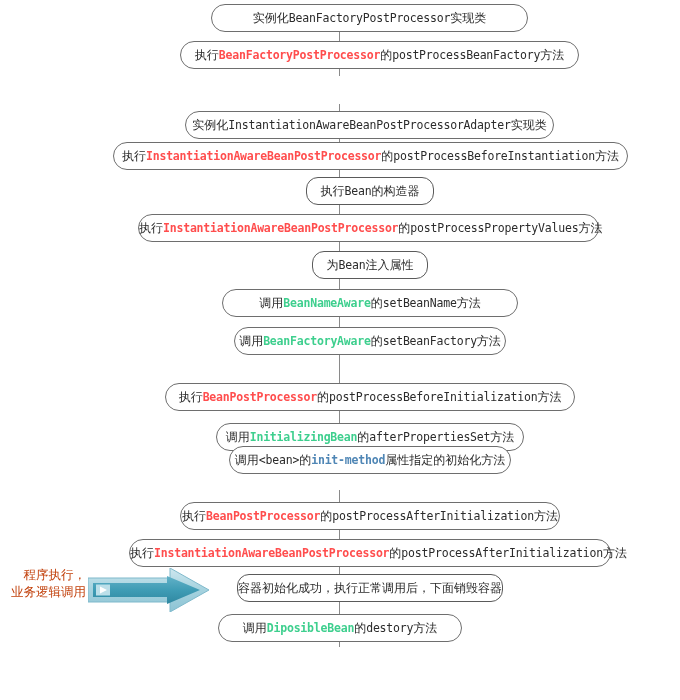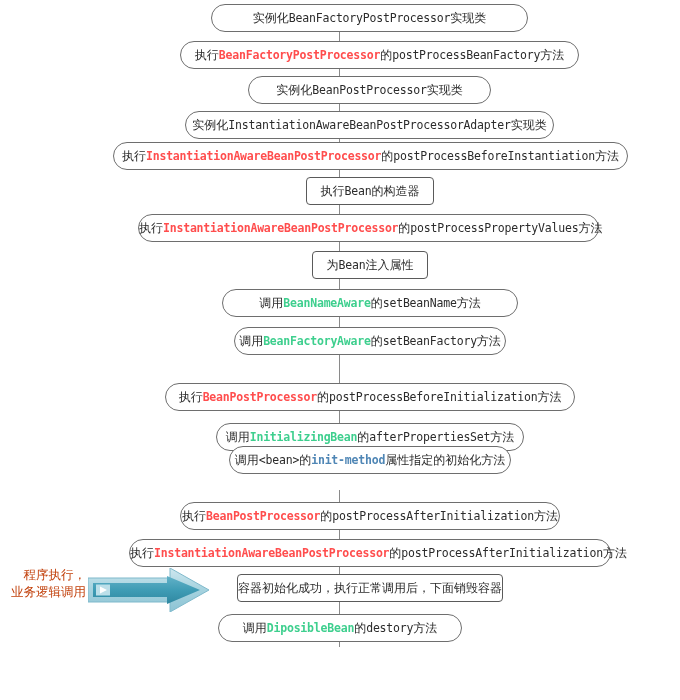--- a/index.html
+++ b/index.html
@@ -29,21 +29,21 @@
     line-height:26px;
     text-align:center;
     white-space:nowrap;
     background:#ffffff;
     border:1px solid #6e6e6e;
     color:#2b2b2b;
     font-size:12.5px;
     letter-spacing:0px;
   }
   .node.pill{ border-radius:14px; }
-  .node.rect{ border-radius:4px; border-color:#5a5a5a; }
+  .node.rect{ border-radius:12px; border-color:#5a5a5a; }
   .node .cn{
     font-family:"DejaVu Sans", sans-serif;
     font-size:12px;
   }
   .node .mono{
     font-family:"DejaVu Sans Mono","Liberation Mono",monospace;
     font-size:11.5px;
     letter-spacing:-0.2px;
   }
   .kw-red{ color:#ff4d4d; font-weight:bold; }
@@ -83,21 +83,20 @@
     <div class="spine" style="top: 355px; height: 28px;"></div>
     <div class="spine" style="top: 411px; height: 12px;"></div>
     <div class="spine" style="top: 451px; height: 11px;"></div>
     <div class="spine" style="top: 490px; height: 12px;"></div>
     <div class="spine" style="top: 530px; height: 9px;"></div>
     <div class="spine" style="top: 567px; height: 7px;"></div>
     <div class="spine" style="top: 602px; height: 12px;"></div>
     <div class="spine" style="top: 642px; height: 5px;"></div>
     <div class="node pill" style="top: 4px; left: 211px; width: 317px;"><span class="cn">实例化</span><span class="mono">BeanFactoryPostProcessor</span><span class="cn">实现类</span></div>
     <div class="node pill" style="top: 41px; left: 180px; width: 399px;"><span class="cn">执行</span><span class="mono kw-red">BeanFactoryPostProcessor</span><span class="cn">的</span><span class="mono">postProcessBeanFactory</span><span class="cn">方法</span></div>
-    <div class="node pill" style="top: 76px; left: 248px; width: 243px;"><span class="cn">实例化</span><span class="mono">BeanPostProcessor</span><span class="cn">实现类</span></div>
     <div class="node pill" style="top: 111px; left: 185px; width: 369px;"><span class="cn">实例化</span><span class="mono">InstantiationAwareBeanPostProcessorAdapter</span><span class="cn">实现类</span></div>
     <div class="node pill" style="top: 142px; left: 113px; width: 515px;"><span class="cn">执行</span><span class="mono kw-red">InstantiationAwareBeanPostProcessor</span><span class="cn">的</span><span class="mono">postProcessBeforeInstantiation</span><span class="cn">方法</span></div>
     <div class="node rect" style="top: 177px; left: 306px; width: 128px;"><span class="cn">执行</span><span class="mono">Bean</span><span class="cn">的构造器</span></div>
     <div class="node pill" style="top: 214px; left: 138px; width: 461px;"><span class="cn">执行</span><span class="mono kw-red">InstantiationAwareBeanPostProcessor</span><span class="cn">的</span><span class="mono">postProcessPropertyValues</span><span class="cn">方法</span></div>
     <div class="node rect" style="top: 251px; left: 312px; width: 116px;"><span class="cn">为</span><span class="mono">Bean</span><span class="cn">注入属性</span></div>
     <div class="node pill" style="top: 289px; left: 222px; width: 296px;"><span class="cn">调用</span><span class="mono kw-green">BeanNameAware</span><span class="cn">的</span><span class="mono">setBeanName</span><span class="cn">方法</span></div>
     <div class="node pill" style="top: 327px; left: 234px; width: 272px;"><span class="cn">调用</span><span class="mono kw-green">BeanFactoryAware</span><span class="cn">的</span><span class="mono">setBeanFactory</span><span class="cn">方法</span></div>
     <div class="node pill" style="top: 383px; left: 165px; width: 410px;"><span class="cn">执行</span><span class="mono kw-red">BeanPostProcessor</span><span class="cn">的</span><span class="mono">postProcessBeforeInitialization</span><span class="cn">方法</span></div>
     <div class="node pill" style="top: 423px; left: 216px; width: 308px;"><span class="cn">调用</span><span class="mono kw-green">InitializingBean</span><span class="cn">的</span><span class="mono">afterPropertiesSet</span><span class="cn">方法</span></div>
     <div class="node pill" style="top: 446px; left: 229px; width: 282px;"><span class="cn">调用</span><span class="mono">&lt;bean&gt;</span><span class="cn">的</span><span class="mono kw-blue">init-method</span><span class="cn">属性指定的初始化方法</span></div>

